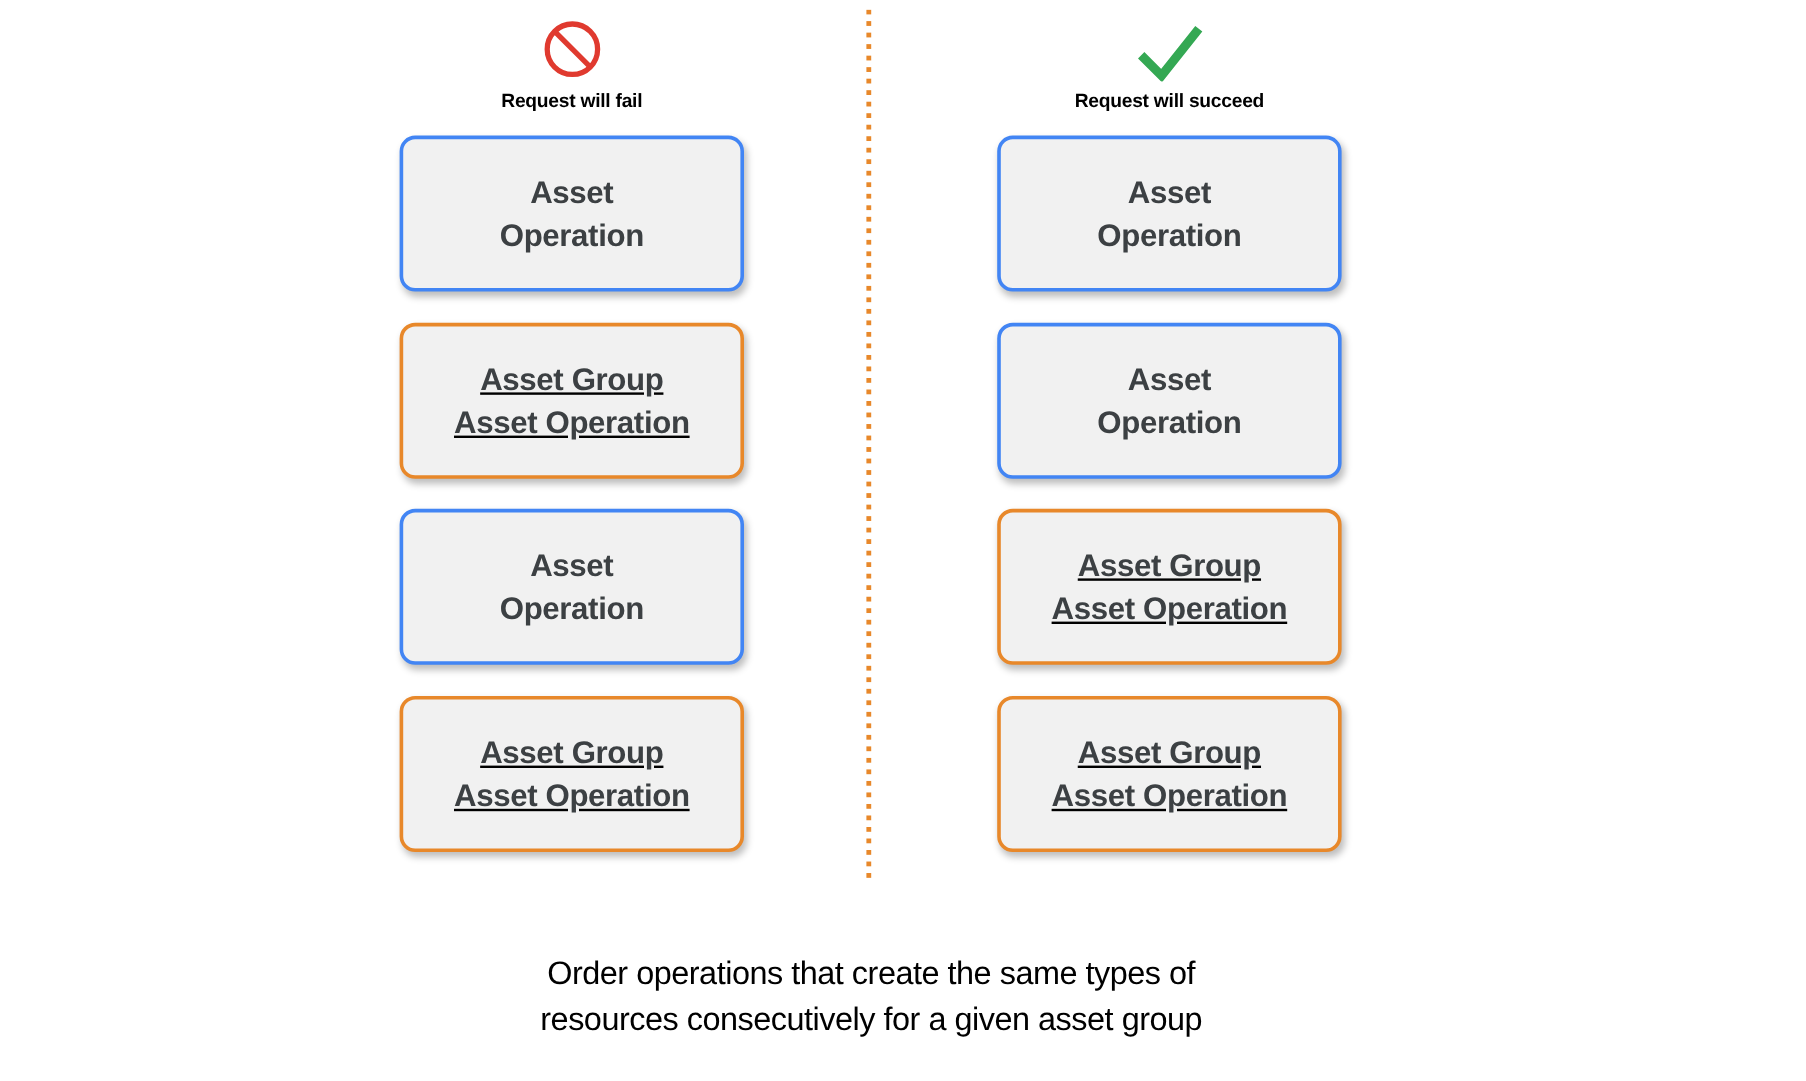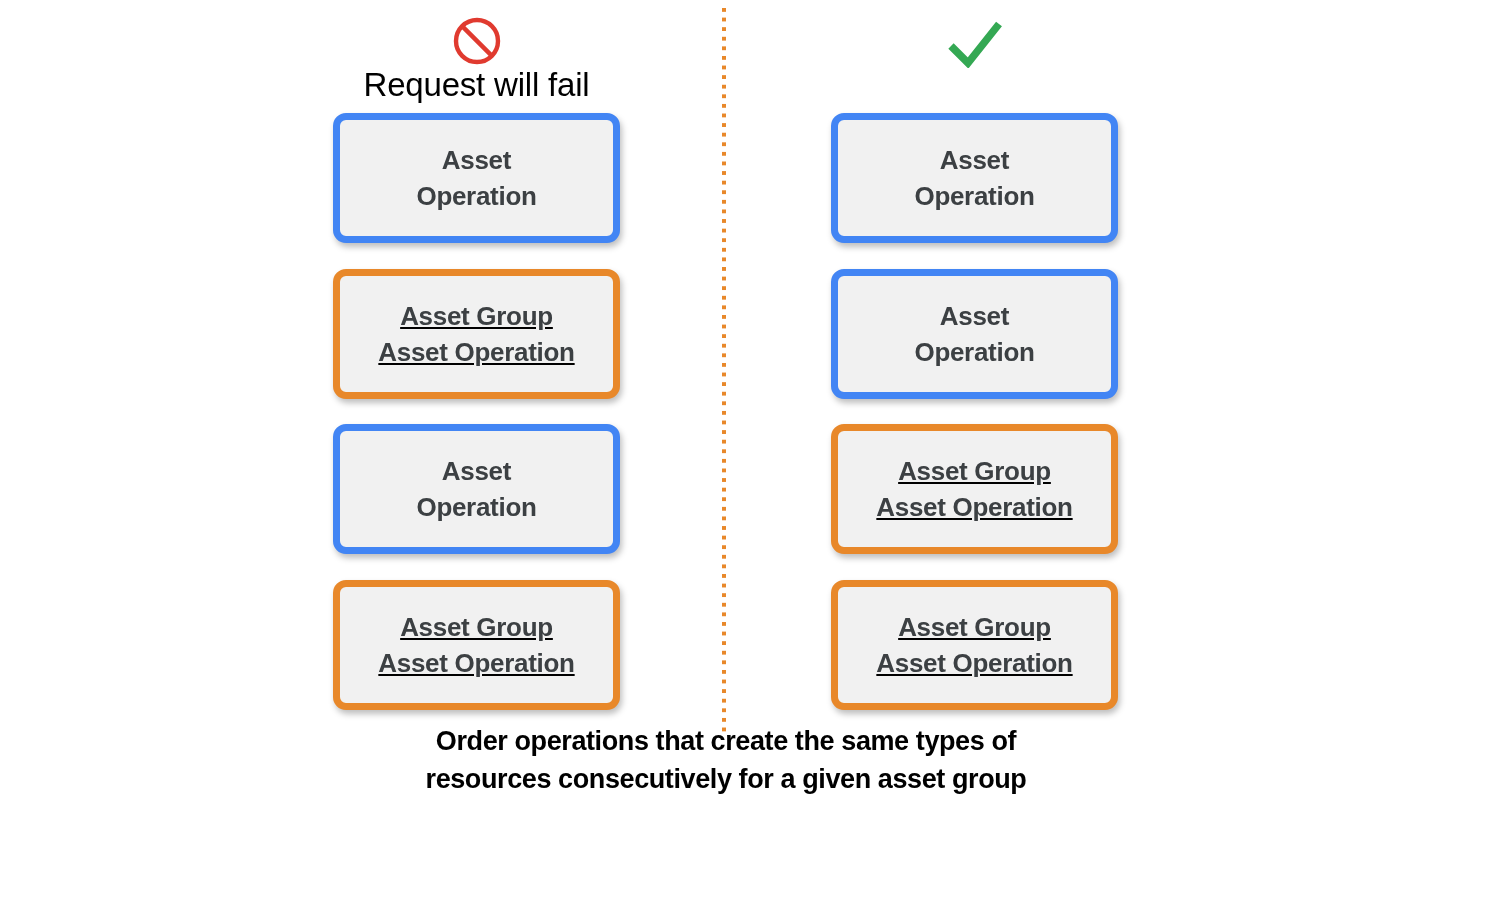--- a/index.html
+++ b/index.html
@@ -52,37 +52,37 @@
     width: 367px;
     text-align: center;
   }
   .header-icon {
     height: 54px;
     display: block;
     margin: 0 auto 2px auto;
   }
   .header-icon svg { display: block; margin: 0 auto; }
   .header-label {
-    font-size: 33px;
-    font-weight: normal;
+    font-size: 16px;
+    font-weight: bold;
     color: #000000;
     letter-spacing: -0.2px;
     line-height: 30px;
   }
 
   
   .box {
     position: absolute;
     left: 0;
     width: 287px;
     height: 130px;
     box-sizing: border-box;
     background: #f1f1f1;
     border-radius: 13px;
-    border: 7px solid #ec4899;
+    border: 3px solid #ec4899;
     box-shadow: 2px 4px 6px rgba(0,0,0,0.26);
     display: flex;
     align-items: center;
     justify-content: center;
   }
   .box.blue   { border-color: #4285f4; }
   .box.orange { border-color: #e8882a; text-decoration: underline; }
 
   .box-text {
     font-size: 26px;
@@ -97,25 +97,25 @@
   
   .slot0 { top: 113px; }
   .slot1 { top: 269px; }
   .slot2 { top: 424px; }
   .slot3 { top: 580px; }
 
   
   .caption {
     position: absolute;
     left: 0;
-    top: 722px;
+    top: 792px;
     width: 1452px;
     text-align: center;
     font-size: 27px;
-    font-weight: bold;
+    font-weight: normal;
     color: #000000;
     line-height: 38px;
     letter-spacing: -0.4px;
     white-space: pre-line;
   }
 </style>
 </head>
 <body>
 
 <div id="canvas">
@@ -153,20 +153,21 @@
   </div>
 
   <div class="column right">
 
     <div class="col-header">
       <span class="header-icon">
         <svg width="64" height="54" viewBox="0 0 64 54">
           <polyline points="8,32 25,49 56,10" fill="none" stroke="#34a853" stroke-width="7.5" stroke-linecap="butt" stroke-linejoin="miter"></polyline>
         </svg>
       </span>
+      <div class="header-label">Request will succeed</div>
     </div>
 
     <div class="box blue slot0">
       <span class="box-text">Asset
 Operation</span>
     </div>
     <div class="box blue slot1">
       <span class="box-text">Asset
 Operation</span>
     </div>

